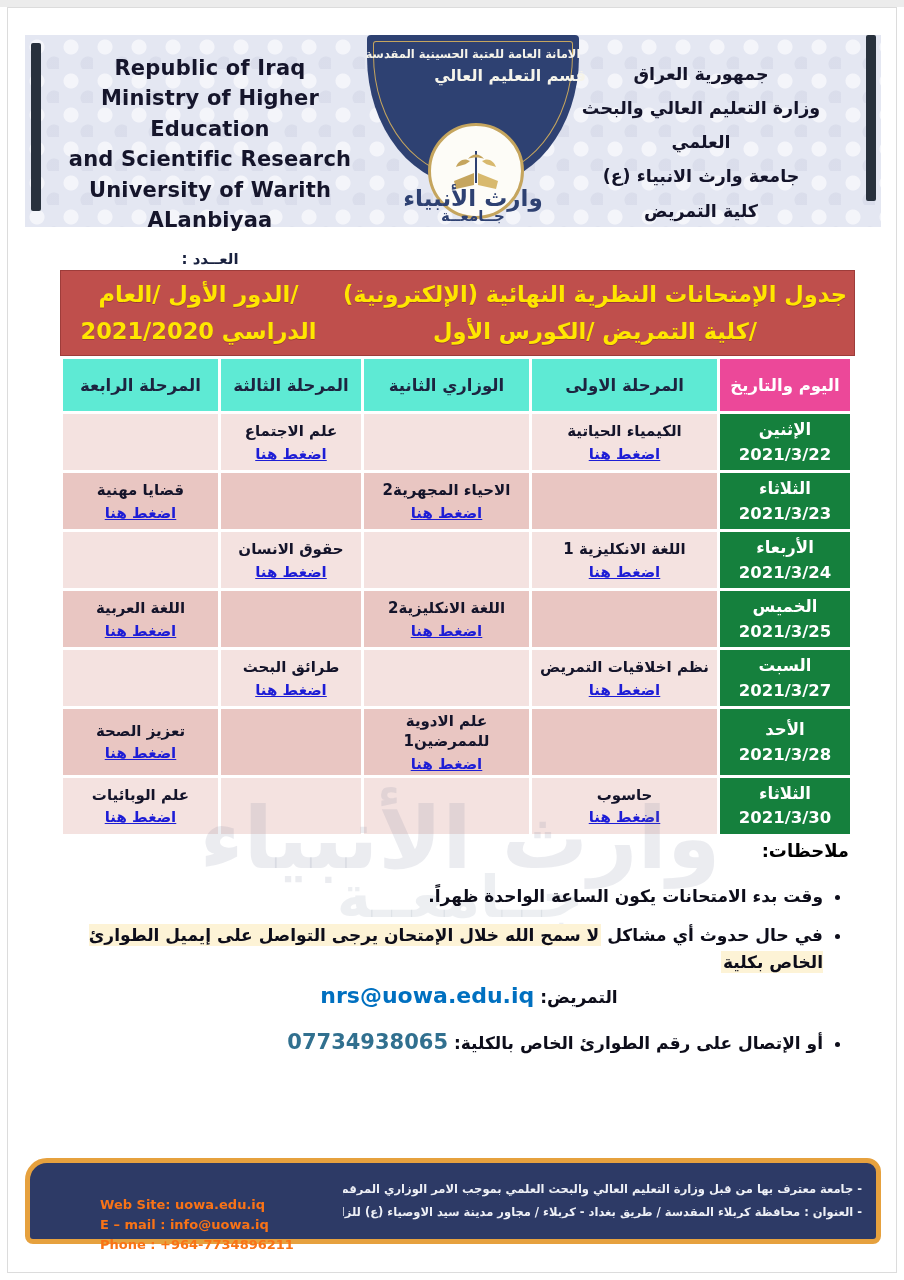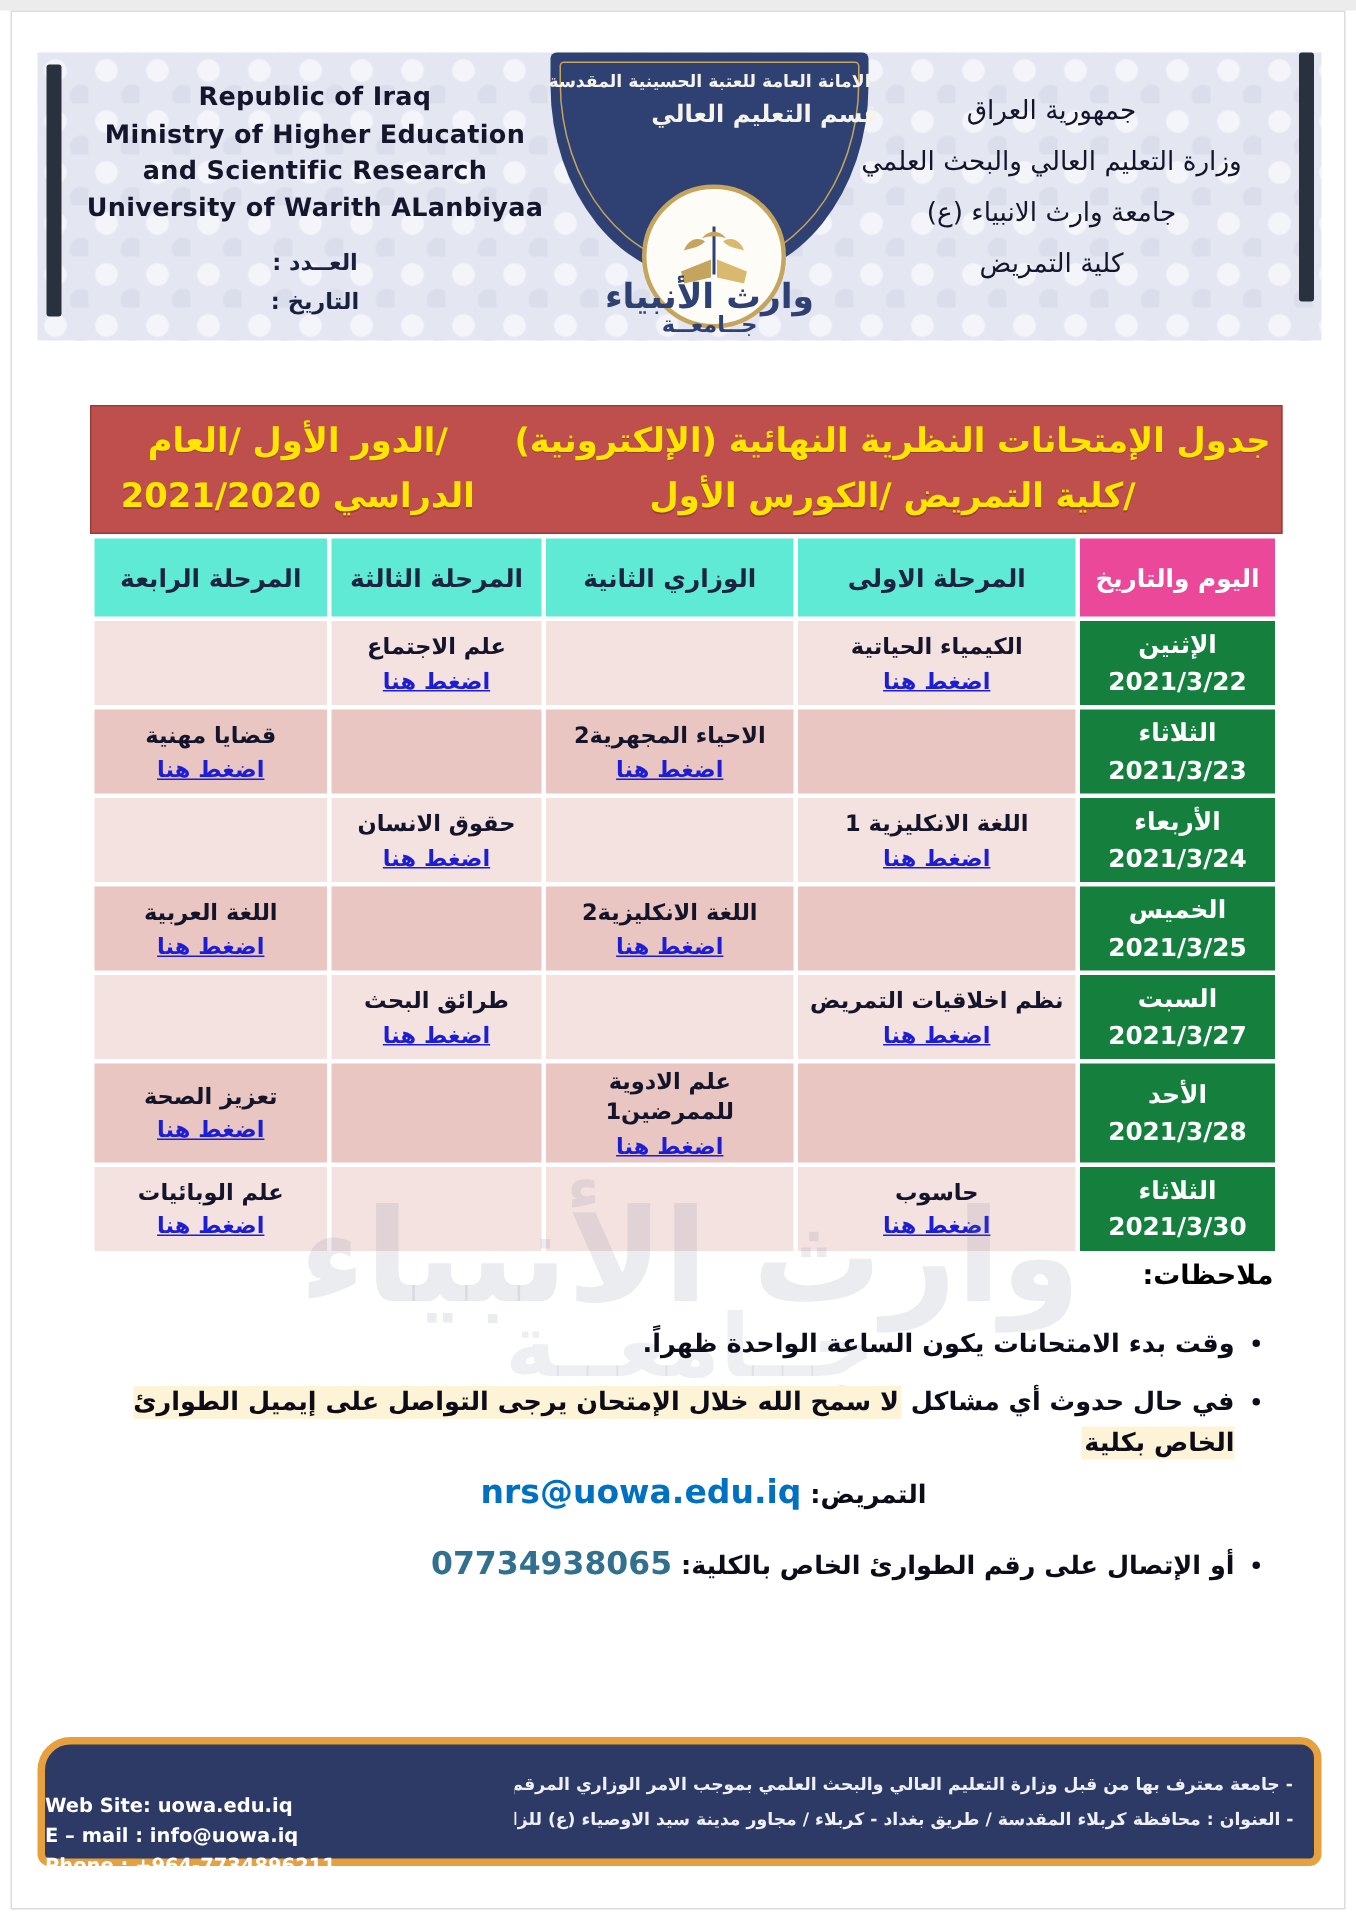--- a/index.html
+++ b/index.html
@@ -17,26 +17,26 @@
     background-color:#e4e7f2;
     background-image:radial-gradient(circle at 12px 12px, rgba(255,255,255,0.6) 7px, rgba(255,255,255,0) 8px),
                      radial-gradient(circle at 29px 29px, rgba(210,214,230,0.55) 7px, rgba(255,255,255,0) 8px);
     background-size:34px 34px;
   }
   .bar{position:absolute;width:10px;background:#28313d;border-radius:2px;}
   .bar.left{left:6px;top:8px;height:168px;}
   .bar.right{right:5px;top:0px;height:166px;}
 
   .lh-left{position:absolute;left:30px;top:18px;width:310px;text-align:center;color:#15152b;}
-  .lh-left .en-line{font-size:17px;font-weight:600;line-height:1.45;letter-spacing:0.2px;}
+  .lh-left .en-line{font-size:21px;font-weight:600;line-height:1.45;letter-spacing:0.2px;}
   .lh-left .num-date{margin-top:10px;text-align:center;direction:rtl;}
   .lh-left .num-date div{font-size:15px;font-weight:bold;color:#19213f;line-height:1.75;}
 
   .lh-right{position:absolute;right:30px;top:22px;width:300px;text-align:center;direction:rtl;color:#14142a;}
-  .lh-right .ar-line{font-size:17.5px;font-weight:normal;line-height:1.95;}
+  .lh-right .ar-line{font-size:17.5px;font-weight:bold;line-height:1.95;}
 
   .lh-logo{position:absolute;left:335px;top:0px;width:226px;height:192px;}
   .arch{
     position:absolute;left:7px;top:0;width:212px;height:152px;
     background:#2e4172;
     border-radius:4px 4px 105px 105px / 4px 4px 130px 130px;
   }
   .arch::after{
     content:"";position:absolute;left:6px;top:6px;right:6px;bottom:8px;
     border:1.5px solid #c5a55e;
@@ -96,21 +96,21 @@
   a.email{color:#0070c0;font-size:22px;font-weight:bold;text-decoration:none;cursor:pointer;}
   .phone{color:#31708f;font-size:21px;font-weight:bold;}
 
   
   .footer{
     position:absolute;left:25px;top:1158px;width:846px;height:76px;
     background:#2d3a66;border:5px solid #e6a13e;
     border-radius:22px 14px 8px 8px;
     display:flex;direction:ltr;align-items:center;
   }
-  .footer .f-left{width:36%;box-sizing:border-box;color:#ffffff;margin-top:48px;}
+  .footer .f-left{width:36%;padding-left:70px;box-sizing:border-box;color:#f97316;margin-top:48px;}
   .footer .f-left div{font-size:13px;font-weight:600;line-height:1.55;white-space:nowrap;}
   .footer .f-right{width:64%;direction:rtl;text-align:right;color:#eef0f6;padding-right:14px;padding-left:8px;box-sizing:border-box;}
   .footer .f-right div{font-size:11.5px;font-weight:600;line-height:2.0;white-space:nowrap;overflow:hidden;}
 </style>
 </head>
 <body>
 
 <div class="top-strip"></div>
 <div class="photo-frame"></div>
 

